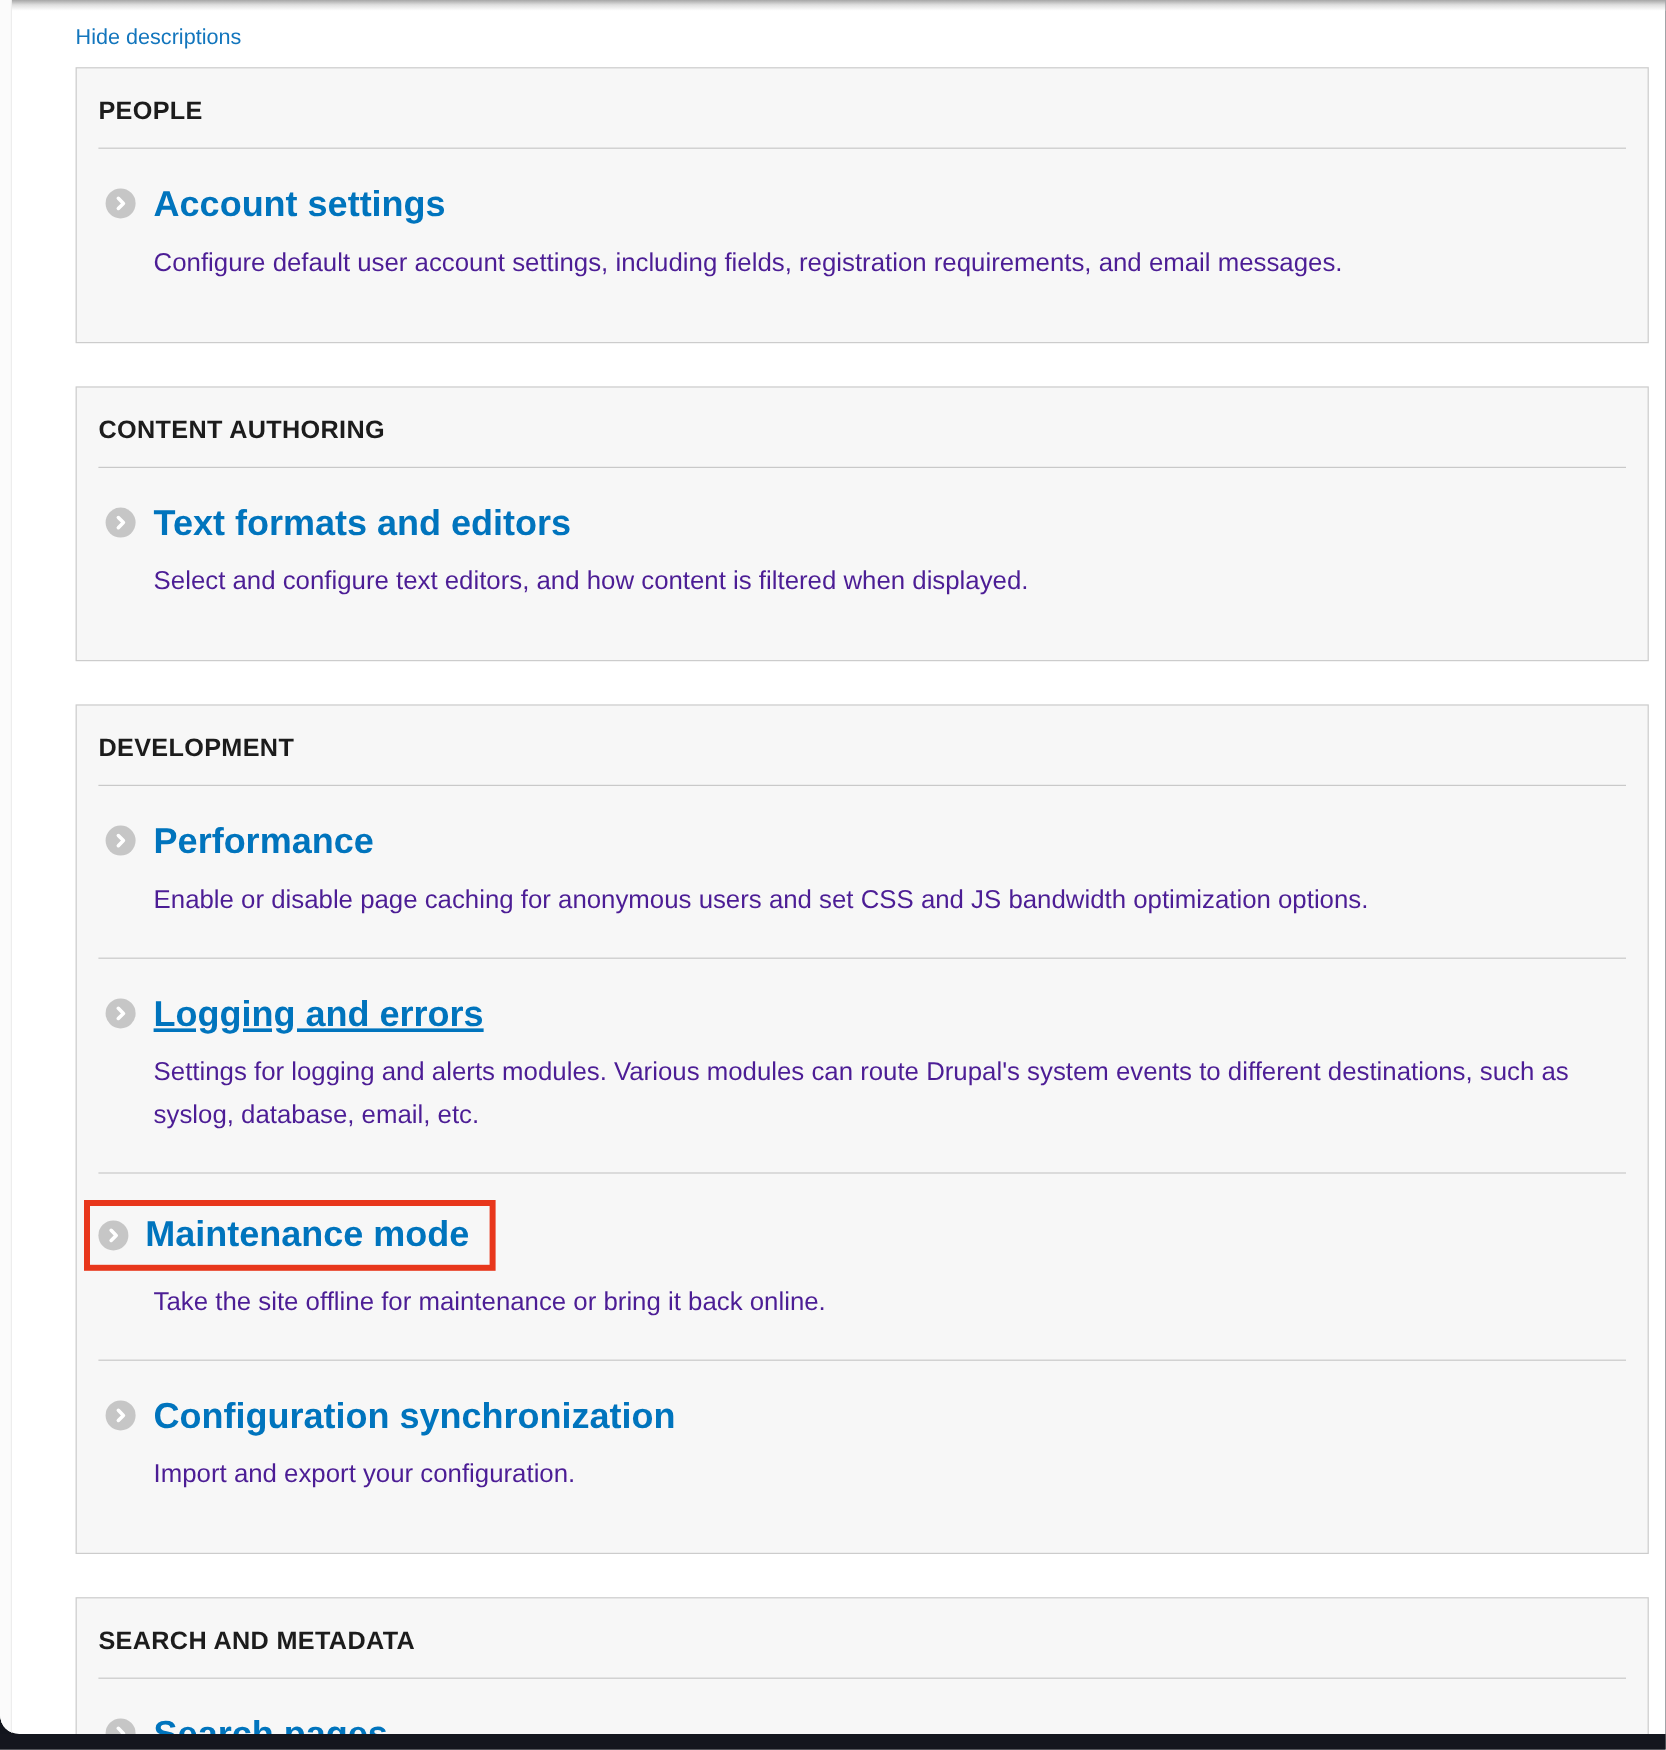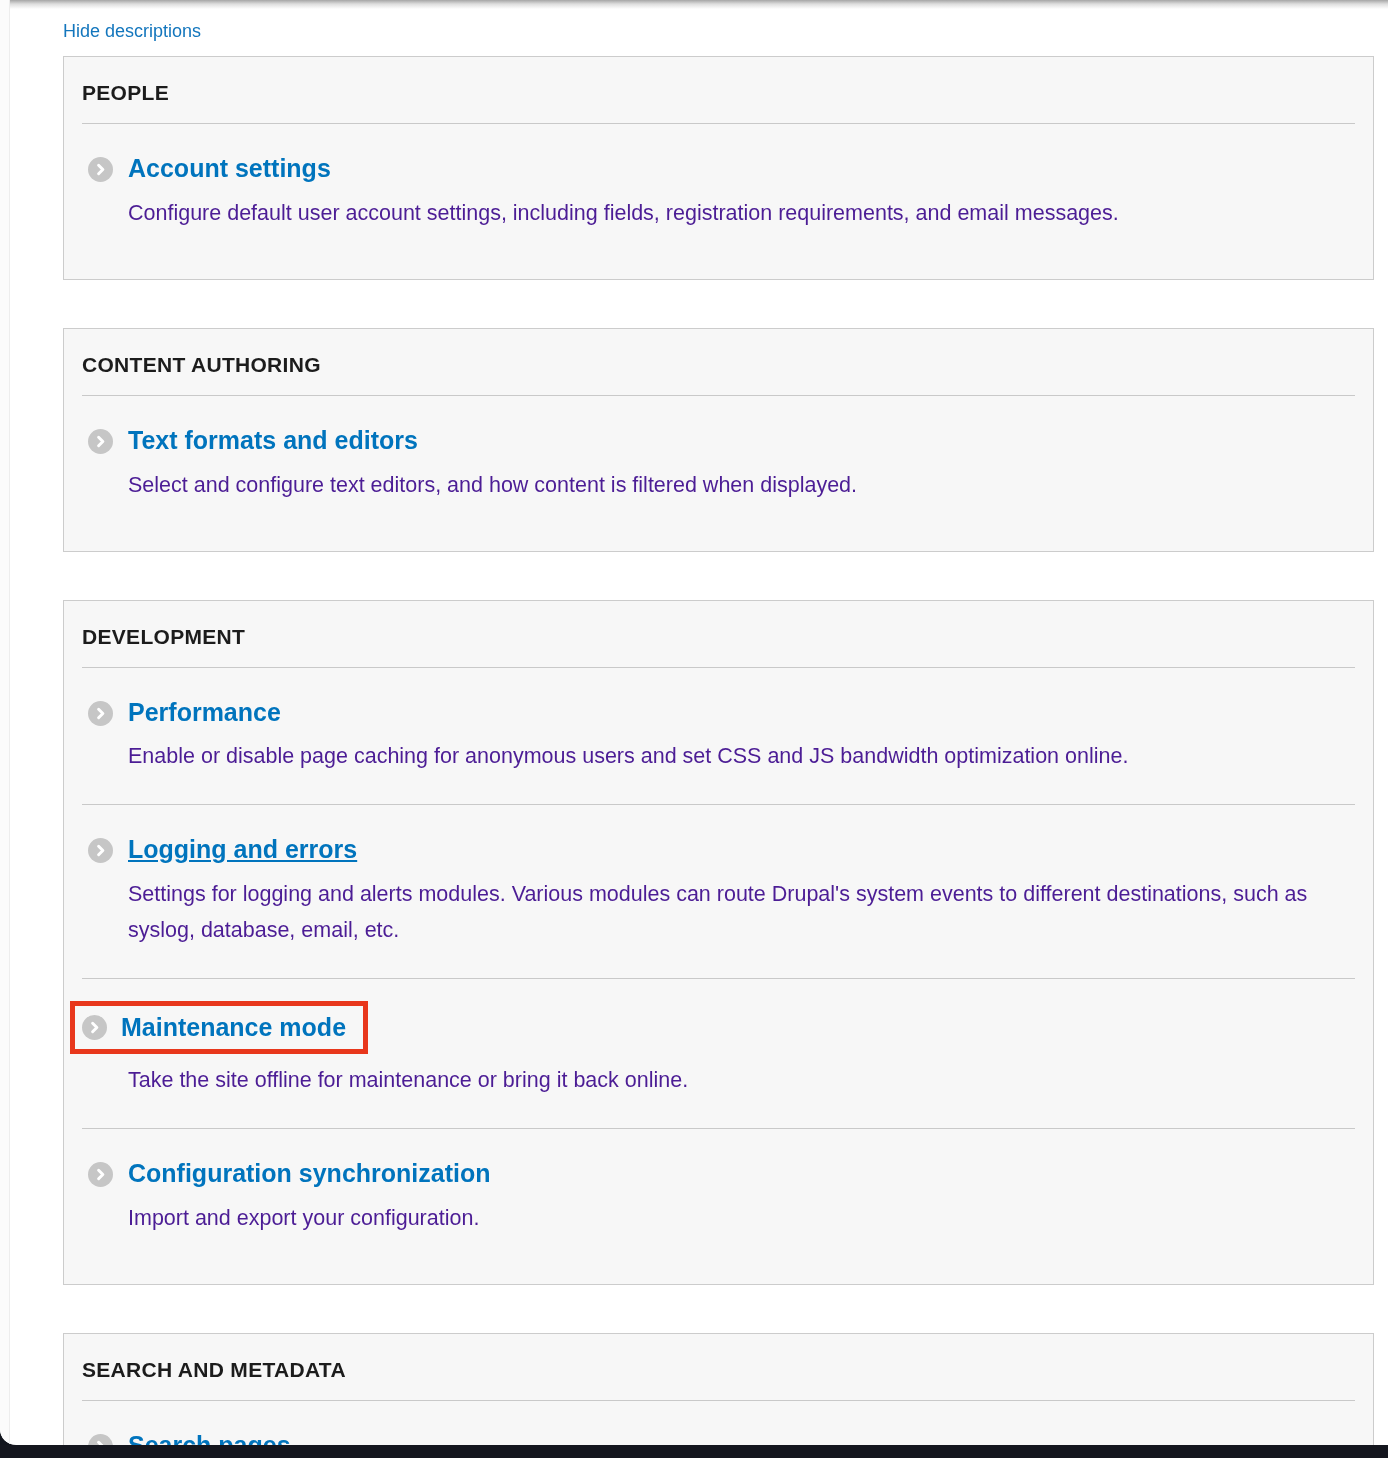--- a/index.html
+++ b/index.html
@@ -29,21 +29,21 @@
     margin:12px 0 14px 0;
     color:#1376bd;
     font-size:18px;
     text-decoration:none;
     cursor:pointer;
   }
   .panel{
     background:#f7f7f7;
     border:1px solid #cccccc;
     padding:0 18px;
-    margin-bottom:48px;
+    margin-bottom:36px;
   }
   .panel-title{
     font-size:21px;
     font-weight:bold;
     color:#1c1c1c;
     letter-spacing:.3px;
     padding:24px 0 18px 0;
     border-bottom:1px solid #c9c9c9;
   }
   .item{
@@ -56,21 +56,21 @@
   .icon-circle{
     width:25px;height:25px;border-radius:50%;
     background:#c6c6c6;
     display:inline-flex;align-items:center;justify-content:center;
     margin-left:6px;margin-top:3px;
     flex:none;
   }
   .icon-circle svg{display:block;}
   .item-link{
     color:#0074bd;
-    font-size:25px;
+    font-size:30px;
     font-weight:bold;
     text-decoration:none;
     line-height:1.15;
     display:inline-block;
   }
   .item-link.underlined{text-decoration:underline;}
   .item-desc{
     color:#4c1d95;
     font-size:21.5px;
     line-height:36px;
@@ -142,21 +142,21 @@
       <div class="panel-title">DEVELOPMENT</div>
 
       <div class="item">
         <span class="icon-circle">
           <svg width="15" height="15" viewBox="0 0 16 16">
               <path d="M6 3.5l4.5 4.5L6 12.5" stroke="#ffffff" stroke-width="3.2" fill="none" stroke-linecap="round" stroke-linejoin="round"></path>
             </svg>
         </span>
         <div class="item-body">
           <a href="#" class="item-link">Performance</a>
-          <div class="item-desc">Enable or disable page caching for anonymous users and set CSS and JS bandwidth optimization online.</div>
+          <div class="item-desc">Enable or disable page caching for anonymous users and set CSS and JS bandwidth optimization options.</div>
         </div>
       </div>
 
       <div class="item">
         <span class="icon-circle">
           <svg width="15" height="15" viewBox="0 0 16 16">
               <path d="M6 3.5l4.5 4.5L6 12.5" stroke="#ffffff" stroke-width="3.2" fill="none" stroke-linecap="round" stroke-linejoin="round"></path>
             </svg>
         </span>
         <div class="item-body">

